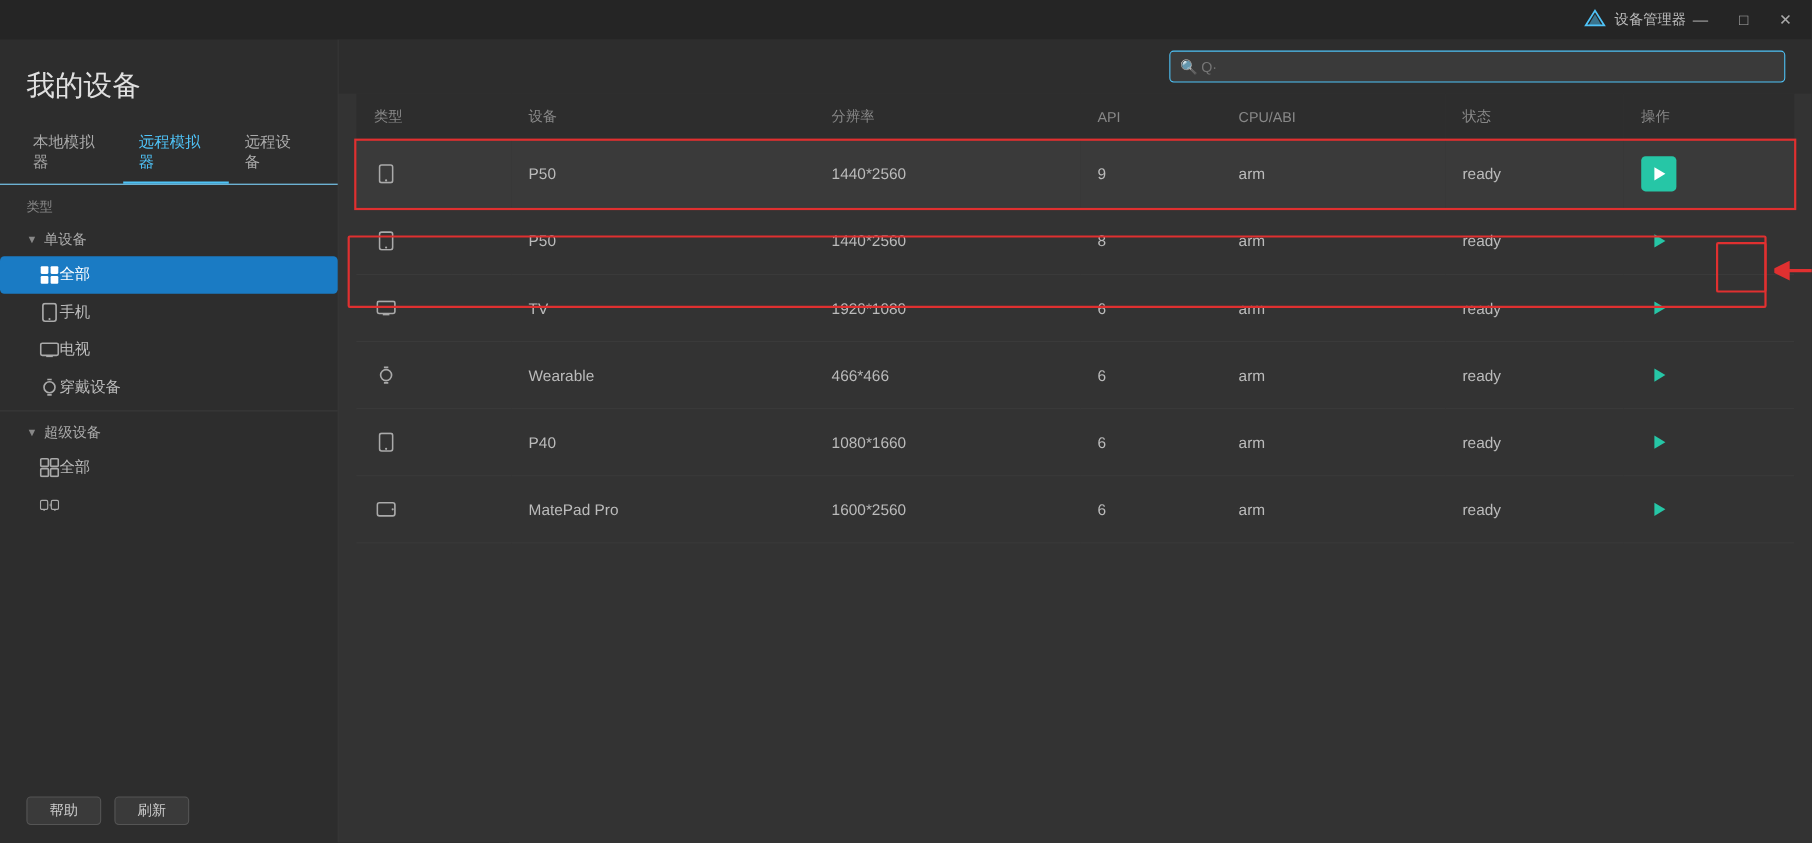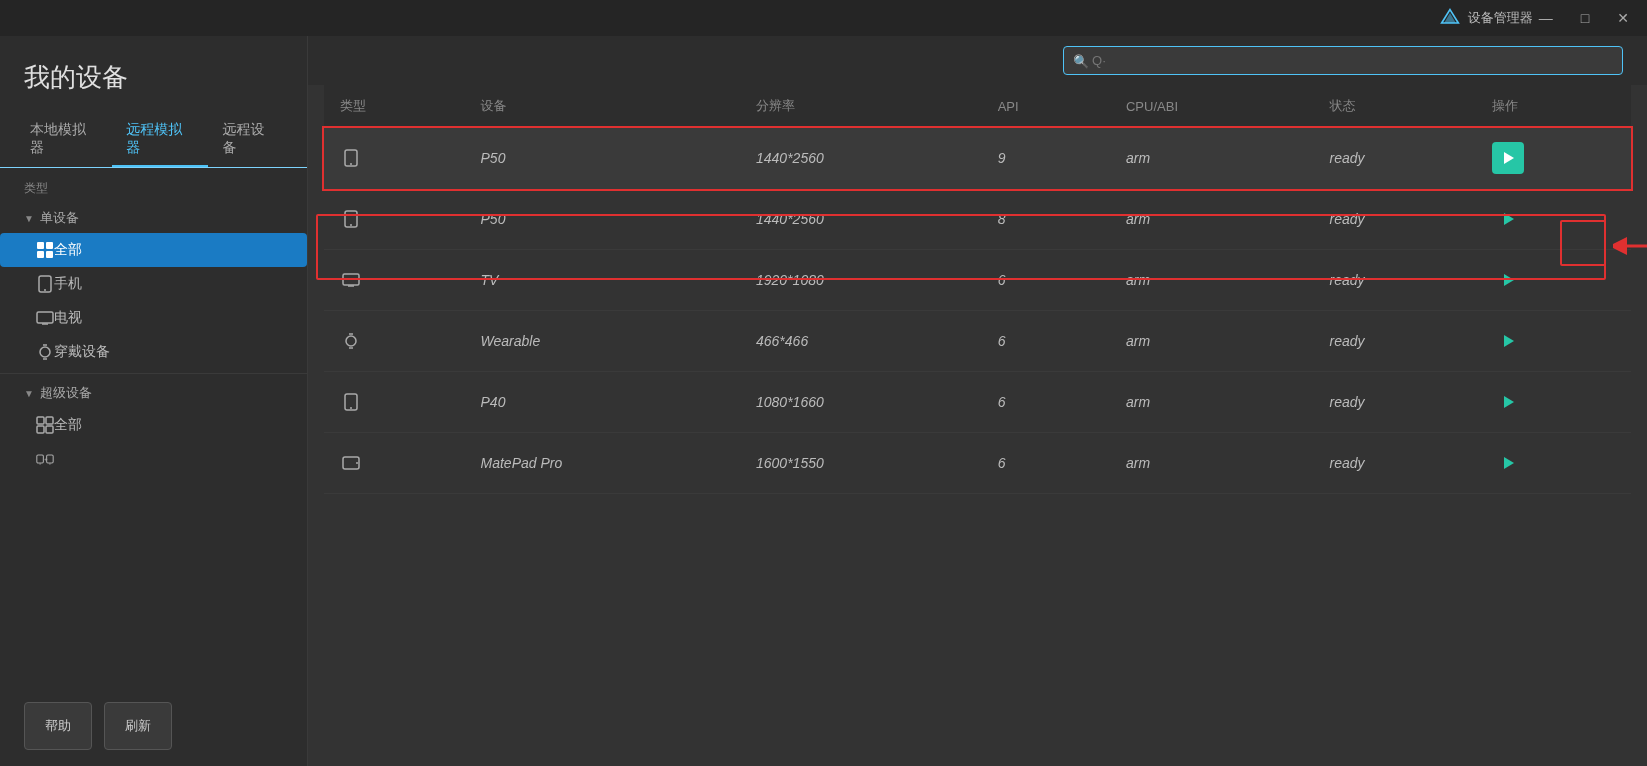--- a/index.html
+++ b/index.html
@@ -140,21 +140,21 @@
     }
 
     
     .sidebar-bottom {
       margin-top: auto;
       padding: 16px 24px;
       display: flex;
       gap: 12px;
     }
     .sidebar-btn {
-      padding: 14px 20px;
+      padding: 3px 20px;
       background: #3a3a3a;
       border: 1px solid #555;
       border-radius: 4px;
       color: #ccc;
       font-size: 13px;
       cursor: pointer;
     }
 
     
     .content-area {
@@ -215,21 +215,20 @@
       padding: 12px 16px;
       text-align: left;
       border-bottom: 1px solid #3a3a3a;
     }
     .device-table td {
       font-size: 14px;
       color: #bbb;
       padding: 14px 16px;
       border-bottom: 1px solid #3a3a3a;
       vertical-align: middle;
-      font-style: italic;
     }
     .device-table tbody tr.highlighted {
       background: #3a3a3a;
       outline: 2px solid #e03030;
     }
 
     .play-btn {
       width: 32px;
       height: 32px;
       border-radius: 4px;
@@ -536,21 +535,21 @@
             <tr>
     <td>
       <span class="device-icon">
                   <svg width="18" height="14" viewBox="0 0 18 14" fill="none">
                     <rect x="1" y="1" width="16" height="12" rx="2" stroke="#aaa" stroke-width="1.5"></rect>
                     <circle cx="15" cy="7" r="1" fill="#aaa"></circle>
                   </svg>
                 </span>
     </td>
     <td>MatePad Pro</td>
-    <td>1600*1550</td>
+    <td>1600*2560</td>
     <td>6</td>
     <td>arm</td>
     <td>ready</td>
     <td>
       <button class="play-btn">
         <svg width="14" height="14" viewBox="0 0 14 14" class="play-triangle">
           <polygon points="3,1 13,7 3,13" fill="#26c6a6"></polygon>
         </svg>
       </button>
     </td>

